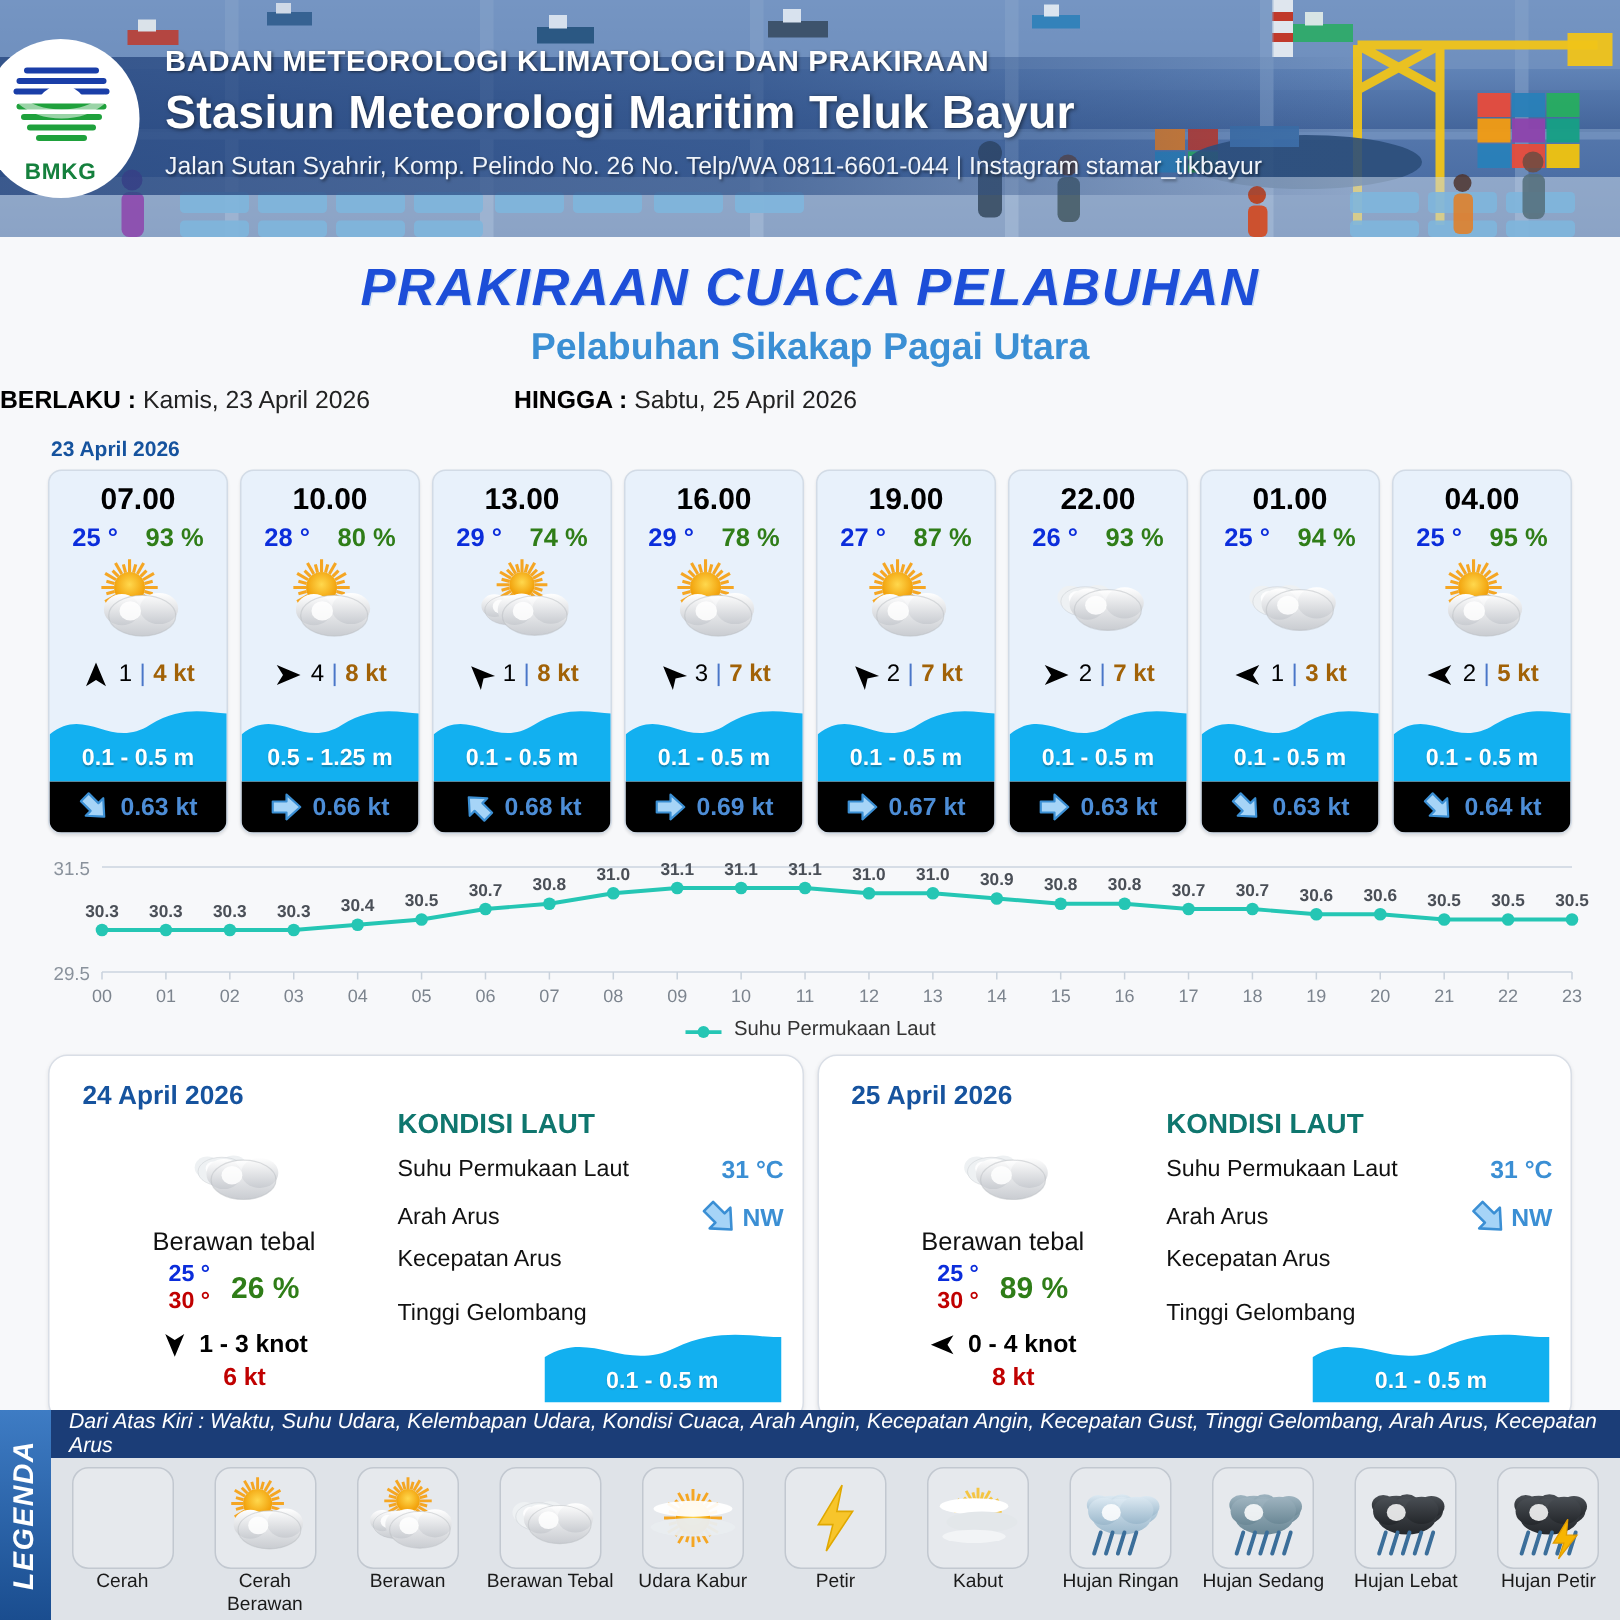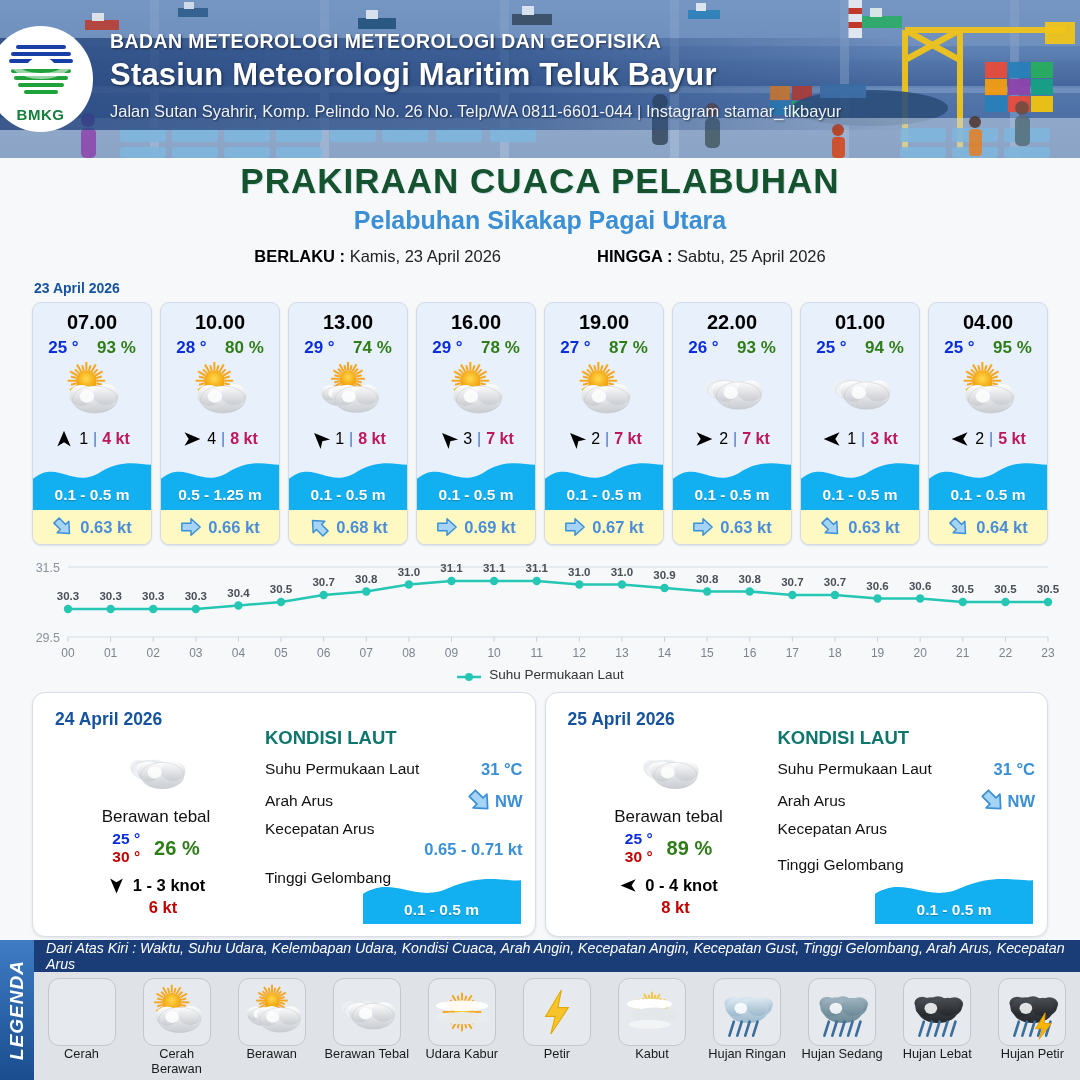--- a/index.html
+++ b/index.html
@@ -41,30 +41,30 @@
     color: #fff; font-size: 31px; font-weight: bold; margin-top: 4px;
     letter-spacing: .2px; text-shadow: 1px 1px 3px rgba(0,0,0,.55);
   }
   .hdr-line3 {
     color: #f0f4fa; font-size: 16.5px; margin-top: 9px;
     text-shadow: 1px 1px 2px rgba(0,0,0,.5);
   }
 
   
   .title-main {
-    text-align: center; margin-top: 3px;
-    font-size: 35px; font-weight: bold; color: #14532d;
-    letter-spacing: 1px; text-shadow: 1px 1px 0 #cfe0ef;
+    text-align: center; margin-top: 14px;
+    font-size: 35px; font-weight: bold; color: #1d4ed8;
+    letter-spacing: 1px; text-shadow: 1px 1px 0 #cfe0ef; font-style: italic;
   }
   .title-sub {
     text-align: center; margin-top: 5px;
     font-size: 25px; font-weight: bold; color: #3b8fd4;
   }
   .valid-row {
-    display: flex; justify-content: center; gap: 96px;
+    display: flex; gap: 96px;
     margin-top: 12px; font-size: 16.5px; color: #111;
   }
   .valid-row b { color: #000; }
   .valid-row span.val { color: #222; }
 
   
   .date-label {
     margin: 14px 0 6px 34px;
     font-size: 14px; font-weight: bold; color: #16539e;
   }
@@ -84,31 +84,31 @@
   .c-th { display: flex; justify-content: space-around; align-items: baseline; padding: 2px 6px 0; }
   .c-temp { font-size: 17px; font-weight: bold; color: #0b2ddb; }
   .c-hum  { font-size: 17px; font-weight: bold; color: #2f7d18; }
   .c-icon { height: 66px; display: flex; align-items: center; justify-content: center; }
   .c-wind {
     display: flex; align-items: center; justify-content: center;
     gap: 5px; height: 30px; padding: 0 4px;
   }
   .c-wind .wn { font-size: 16px; color: #000; font-weight: normal; }
   .c-wind .sep { color: #4a76c8; font-size: 16px; }
-  .c-wind .gust { font-size: 16px; font-weight: bold; color: #be185d; }
+  .c-wind .gust { font-size: 16px; font-weight: bold; color: #a16207; }
   .wave-wrap { position: relative; height: 54px; margin-top: 2px; }
   .wave-wrap svg { position: absolute; left: 0; top: 0; }
   .wave-text {
     position: absolute; left: 0; right: 0; bottom: 6px; text-align: center;
     color: #fff; font-size: 15.5px; font-weight: bold;
     text-shadow: 0 1px 1px rgba(0,0,0,.25);
   }
   .c-cur {
     display: flex; align-items: center; justify-content: center; gap: 6px;
-    height: 34px; background: #fef9c3;
+    height: 34px; background: #000000;
   }
   .c-cur .cv { font-size: 16.5px; font-weight: bold; color: #4d8dd6; }
 
   
   .chart-box { margin: 10px 0 0; padding: 0 20px; position: relative; height: 110px; }
   .chart-legend {
     display: flex; align-items: center; justify-content: center; gap: 7px;
     font-size: 13.5px; color: #333; margin-top: 2px;
   }
   .legend-mark { display: inline-block; width: 26px; height: 10px; position: relative; }
@@ -307,21 +307,21 @@
           <path d="M16 48 h42 a2 2 0 0 1 0 4 H16 a2 2 0 0 1 0-4z"></path>
           <path d="M22 55 h30 a2 2 0 0 1 0 4 H22 a2 2 0 0 1 0-4z"></path>
         </g>
         <path d="M8 28 q12 10 29 10 q17 0 29 -10 l0 6 q-12 10 -29 10 q-17 0 -29 -10z" fill="#fff" opacity="0.55"></path>
       </svg>
       <div class="logo-text">BMKG</div>
     </div>
   </div>
 
   <div class="hdr-text">
-    <div class="hdr-line1">BADAN METEOROLOGI METEOROLOGI DAN GEOFISIKA</div>
+    <div class="hdr-line1">BADAN METEOROLOGI KLIMATOLOGI DAN PRAKIRAAN</div>
     <div class="hdr-line2">Stasiun Meteorologi Maritim Teluk Bayur</div>
     <div class="hdr-line3">Jalan Sutan Syahrir, Komp. Pelindo No. 26 No. Telp/WA 0811-6601-044 | Instagram stamar_tlkbayur</div>
   </div>
 </div>
 
 <div class="title-main">PRAKIRAAN CUACA PELABUHAN</div>
 <div class="title-sub">Pelabuhan Sikakap Pagai Utara</div>
 <div class="valid-row">
   <div>
     <b>BERLAKU :</b>
@@ -1225,21 +1225,20 @@
           <span style="display:flex">
               <svg width="26" height="26" viewBox="0 0 24 24" style="transform:rotate(495deg)">
     <path d="M12 2 L21 12 L16 12 L16 22 L8 22 L8 12 L3 12 Z" fill="#a6d4f7" stroke="#3b8fd4" stroke-width="1.6" stroke-linejoin="round"></path>
   </svg>
             </span>
           <span class="d-val" style="margin-left:0">NW</span>
         </span>
       </div>
       <div class="d-row" style="display:block">
         <div class="d-lab">Kecepatan Arus</div>
-        <div class="d-val" style="text-align:right;margin-top:2px">0.65 - 0.71 kt</div>
       </div>
       <div class="d-row">
         <span class="d-lab">Tinggi Gelombang</span>
       </div>
     </div>
     <div class="d-wavebox">
       <svg width="158" height="52" viewBox="0 0 158 52">
     <path d="M0 21.84 C 31.6 2.6, 52.14 32.24, 86.9 15.6
              C 118.5 1.04, 142.20000000000002 9.36, 158 8.32
              L 158 52 L 0 52 Z" fill="#12b0f0"></path>

